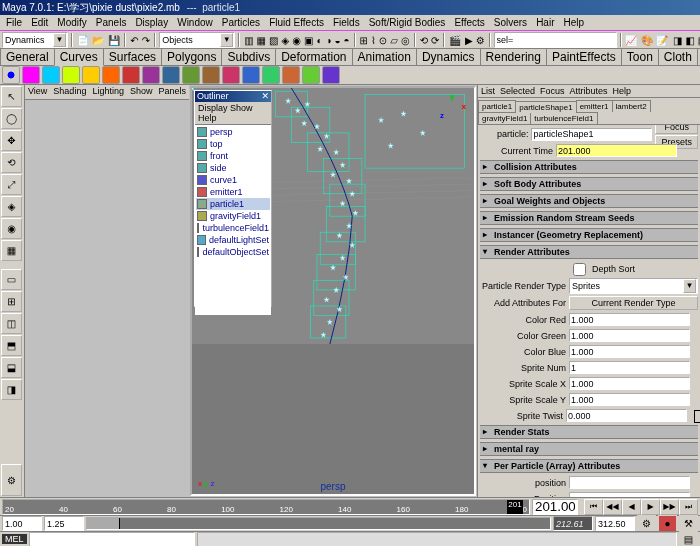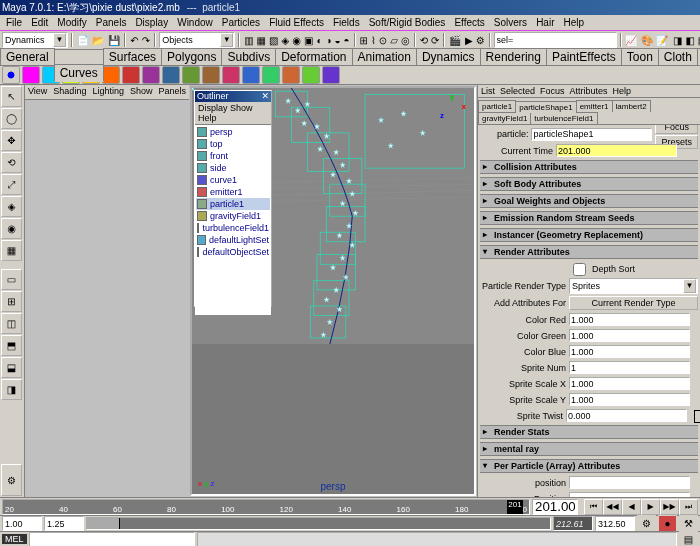--- a/index.html
+++ b/index.html
@@ -8,21 +8,21 @@
 .titlebar .doc{margin-left:4px;opacity:.85}
 .menubar{height:15px;background:#d4d0c8;display:flex;align-items:center;gap:1px;padding:0 2px;font-size:10px;border-bottom:1px solid #d946ef}
 .menubar span{padding:0 4px;cursor:default}
 .toolbar{height:18px;background:#d4d0c8;display:flex;align-items:center;border-bottom:1px solid #808080;padding:0 2px;gap:1px}
 .tool-btn{width:17px;height:16px;background:#d4d0c8;border:1px solid #d4d0c8;display:flex;align-items:center;justify-content:center;font-size:10px}
 .sep{width:2px;height:14px;border-left:1px solid #808080;border-right:1px solid #fff;margin:0 2px}
 .dd{height:14px;border:1px inset #fff;background:#fff;font-size:9px;padding:0 12px 0 2px;display:flex;align-items:center;position:relative;min-width:50px}
 .dd::after{content:"▾";position:absolute;right:1px;top:0;font-size:9px;background:#d4d0c8;width:11px;height:12px;text-align:center;border:1px outset #fff}
 .tabstrip{height:15px;background:#d4d0c8;display:flex;align-items:flex-end;font-size:12px;border-bottom:1px solid #808080}
 .tab{padding:1px 5px;border:1px solid #808080;border-bottom:none;background:#d4d0c8;margin-right:-1px}
-.tab.active{background:#d4d0c8;position:relative;top:17px;border-bottom:1px solid #d4d0c8}
+.tab.active{background:#d4d0c8;position:relative;top:1px;border-bottom:1px solid #d4d0c8}
 .shelf{height:18px;background:#d4d0c8;display:flex;align-items:center;gap:2px;padding:0 2px;border-bottom:1px solid #808080}
 .shelficon{width:16px;height:16px;border:1px solid #999;border-radius:2px}
 .viewmenubar{height:12px;background:#d4d0c8;font-size:9px;padding:1px 3px;border-bottom:1px solid #808080;display:flex;gap:6px}
 .main{flex:1;display:flex;min-height:0}
 .toolbox{width:22px;background:#d4d0c8;border-right:1px solid #808080;display:flex;flex-direction:column;gap:1px;padding:1px}
 .toolbox .tbtn{width:19px;height:19px;border:1px outset #fff;display:flex;align-items:center;justify-content:center;font-size:10px}
 .viewport-area{flex:1;display:flex;flex-direction:row;min-width:0}
 .viewport{flex:1;position:relative;background:#7a7a7a;border:2px inset #fff;margin:1px;overflow:hidden}
 .outliner{position:absolute;left:2px;top:2px;width:76px;height:215px;background:#d4d0c8;border:1px outset #fff;z-index:5;font-size:9px}
 .outliner-title{background:linear-gradient(90deg,#0a246a,#3a6ea5);color:#fff;height:11px;padding:0 2px;display:flex;justify-content:space-between}

